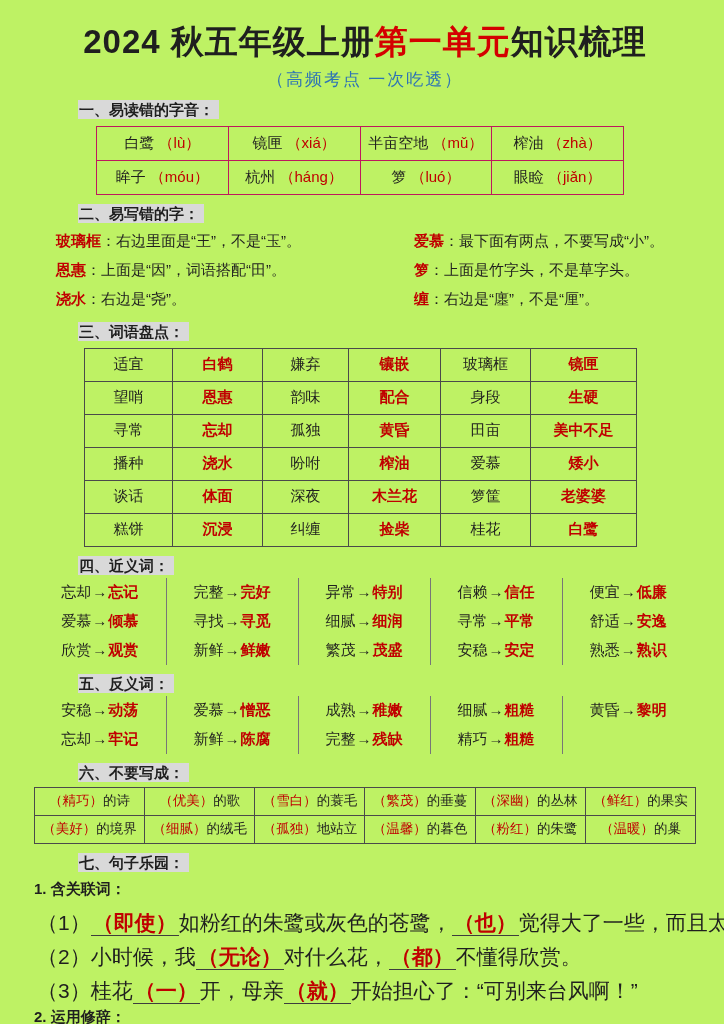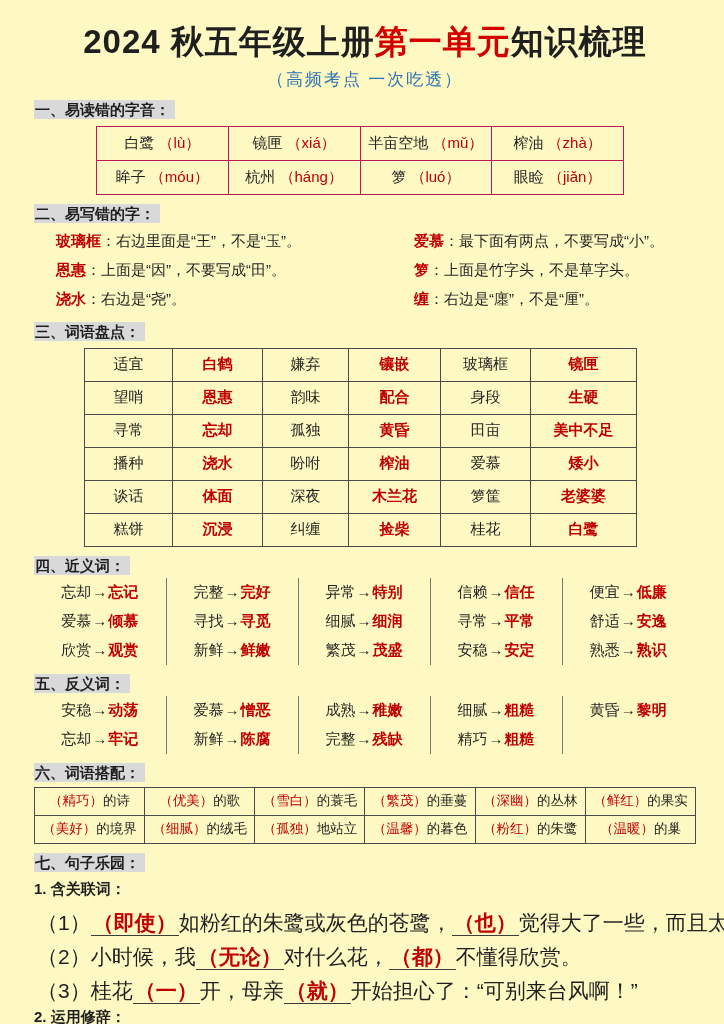--- a/index.html
+++ b/index.html
@@ -1,25 +1,25 @@
 <!DOCTYPE html>
 <html><head>
 <meta charset="utf-8">
 <style>
   html,body { margin:0; padding:0; background:#ffffff; }
   .page {
     position:relative; width:724px; height:1024px; box-sizing:border-box;
-    padding:22px 28px 0 34px; overflow:hidden; background:#fef9c3;
+    padding:22px 28px 0 34px; overflow:hidden; background:#bef264;
     font-family:"Liberation Sans","DejaVu Sans",sans-serif; color:#1f1f1f;
   }
   .title { text-align:center; font-size:33px; font-weight:bold; letter-spacing:1px; line-height:1.2; }
   .title .red { color:#d40000; }
   .subtitle { text-align:center; color:#2e74b5; font-size:17px; margin-top:6px;
               font-family:"Liberation Serif","DejaVu Serif",serif; letter-spacing:2px; }
-  .sec-h { margin-top:8px; font-size:15px; font-weight:bold; line-height:21px; }
+  .sec-h { margin-top:8px; font-size:15px; font-weight:bold; line-height:21px;margin-left:44px; }
   .sec-h .bg { background:#d9d9d9; padding:1px 5px 1px 1px; }
 
   table { border-collapse:collapse; table-layout:fixed; }
   .t-pinyin { width:528px; margin:6px 0 0 62px; }
   .t-pinyin td { border:1px solid #be185d; height:31px; text-align:center; font-size:15px; }
   .pin { color:#c00000; }
 
   .mis-grid { display:grid; grid-template-columns:358px 1fr; padding-left:22px; margin-top:2px; }
   .mis-item { font-size:15px; line-height:29px; white-space:nowrap; }
   .mis-term { color:#c00000; font-weight:bold; }
@@ -67,21 +67,21 @@
           <td><span>箩</span><span class="pin"> （luó）</span></td>
           <td><span>眼睑</span><span class="pin"> （jiǎn）</span></td>
         </tr>
       </tbody>
     </table>
 
   <div class="sec-h"><span class="bg">二、易写错的字：</span></div>
   <div class="mis-grid">
       <div class="mis-col">
         <div class="mis-item"><span class="mis-term">玻璃框</span><span>：右边里面是“王”，不是“玉”。</span></div>
-        <div class="mis-item"><span class="mis-term">恩惠</span><span>：上面是“因”，不要写成“田”。</span></div>
+        <div class="mis-item"><span class="mis-term">恩惠</span><span>：上面是“因”，词语搭配“田”。</span></div>
         <div class="mis-item"><span class="mis-term">浇水</span><span>：右边是“尧”。</span></div>
       </div>
       <div class="mis-col">
         <div class="mis-item"><span class="mis-term">爱慕</span><span>：最下面有两点，不要写成“小”。</span></div>
         <div class="mis-item"><span class="mis-term">箩</span><span>：上面是竹字头，不是草字头。</span></div>
         <div class="mis-item"><span class="mis-term">缠</span><span>：右边是“廛”，不是“厘”。</span></div>
       </div>
     </div>
 
   <div class="sec-h"><span class="bg">三、词语盘点：</span></div>
@@ -186,21 +186,21 @@
         <tr>
           <td><span>忘却</span><span class="arrow">→</span><span class="pair-to">牢记</span></td>
           <td><span>新鲜</span><span class="arrow">→</span><span class="pair-to">陈腐</span></td>
           <td><span>完整</span><span class="arrow">→</span><span class="pair-to">残缺</span></td>
           <td><span>精巧</span><span class="arrow">→</span><span class="pair-to">粗糙</span></td>
           <td></td>
         </tr>
       </tbody>
     </table>
 
-  <div class="sec-h"><span class="bg">六、词语搭配：</span></div>
+  <div class="sec-h"><span class="bg">六、不要写成：</span></div>
   <table class="t-coll">
       <tbody>
         <tr>
           <td><span class="br">（精巧）</span><span>的诗</span></td>
           <td><span class="br">（优美）</span><span>的歌</span></td>
           <td><span class="br">（雪白）</span><span>的蓑毛</span></td>
           <td><span class="br">（繁茂）</span><span>的垂蔓</span></td>
           <td><span class="br">（深幽）</span><span>的丛林</span></td>
           <td><span class="br">（鲜红）</span><span>的果实</span></td>
         </tr>

